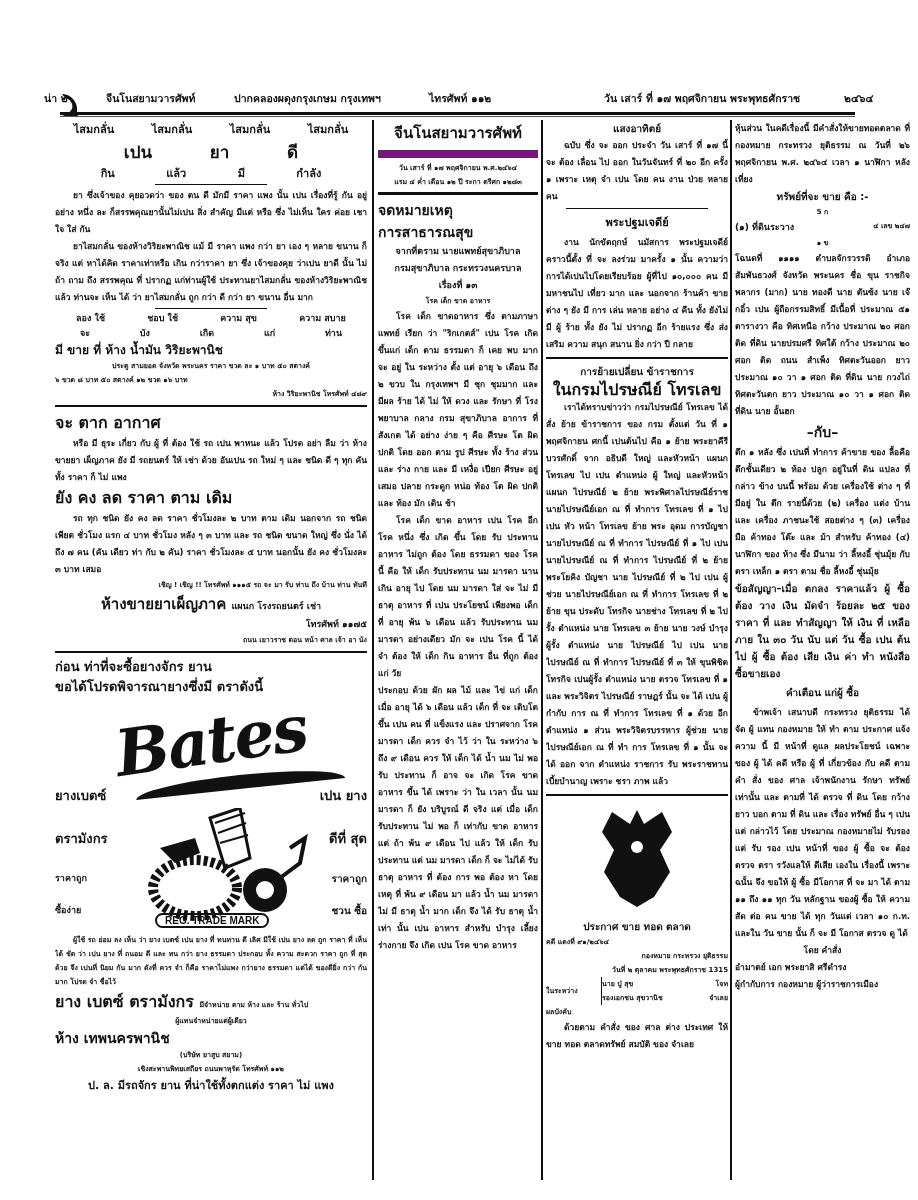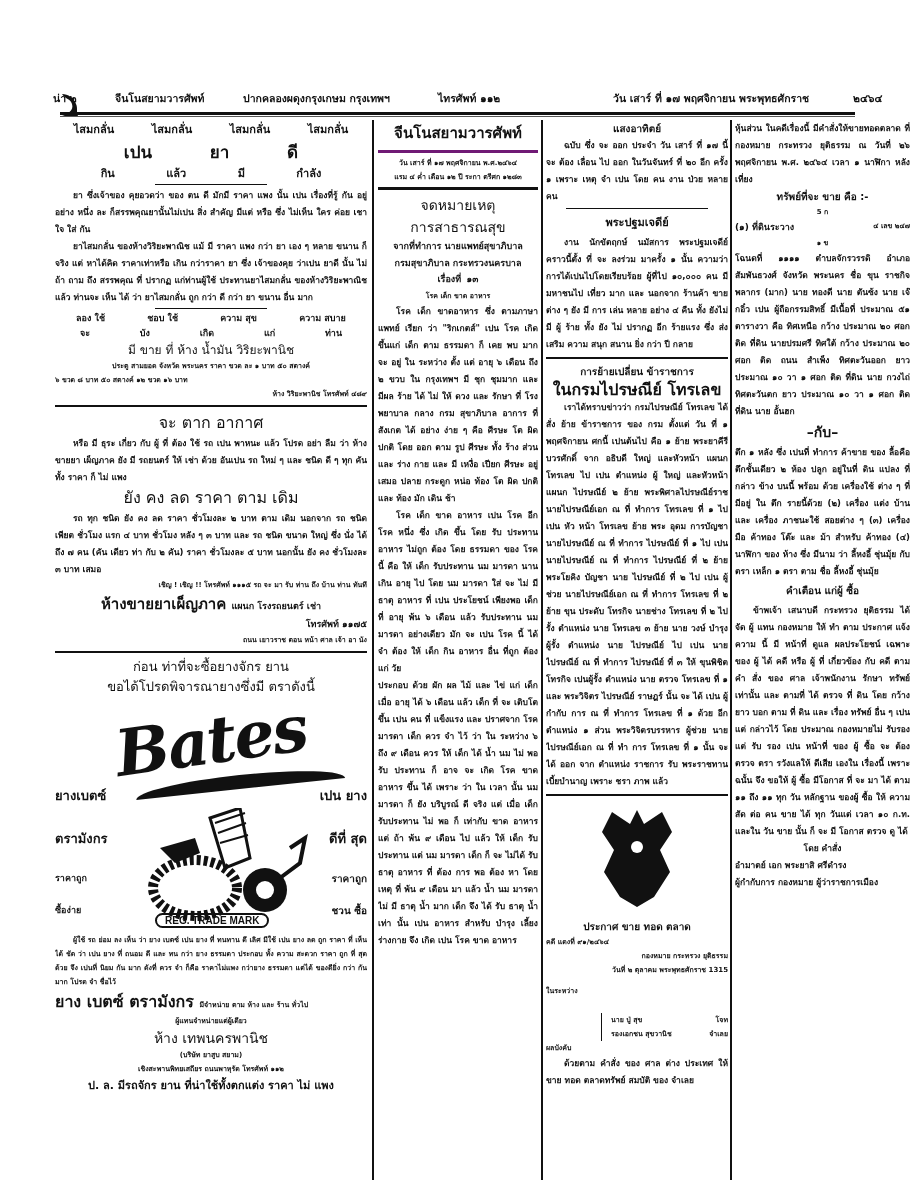--- a/index.html
+++ b/index.html
@@ -1,38 +1,38 @@
 <!DOCTYPE html>
 <html><head>
 <meta charset="utf-8">
 <style>
   html,body{margin:0;padding:0;background:#ffffff;}
   body{width:918px;height:1200px;position:relative;overflow:hidden;font-family:"DejaVu Sans",sans-serif;color:#111;}
   .page{position:absolute;left:0;top:0;width:918px;height:1200px;background:#fff;}
-  .masthead{position:absolute;left:53px;top:86px;width:860px;height:22px;font-size:10.5px;font-weight:bold;white-space:nowrap;}
+  .masthead{position:absolute;left:44px;top:86px;width:860px;height:22px;font-size:10.5px;font-weight:bold;white-space:nowrap;}
   .masthead span{position:absolute;top:4px;}
   .mast-rule{position:absolute;left:60px;top:112px;width:795px;height:3px;background:#111;}
   .mast-rule2{position:absolute;left:60px;top:116px;width:795px;height:1px;background:#555;}
   .logo-icon{position:absolute;left:58px;top:92px;width:22px;height:26px;}
   .col{position:absolute;top:120px;overflow:hidden;}
   .col1{left:55px;width:312px;height:1060px;}
   .col2{left:378px;width:160px;height:1060px;}
   .col3{left:546px;width:182px;height:1060px;}
   .col4{left:735px;width:175px;height:1060px;}
   .vrule{position:absolute;top:120px;width:2px;height:1060px;background:#111;}
   .p{font-size:8.5px;line-height:17px;font-weight:bold;margin:0;text-align:justify;}
   .ind{text-indent:18px;}
   .ctr{text-align:center;}
   .big{font-size:19px;font-weight:bold;text-align:center;line-height:26px;}
-  .mid{font-size:14px;font-weight:normal;text-align:center;line-height:22px;}
+  .mid{font-size:14px;font-weight:bold;text-align:left;line-height:22px;}
   .sm{font-size:7px;line-height:14px;font-weight:bold;}
   .row4{display:flex;justify-content:space-around;font-size:11px;font-weight:bold;line-height:20px;}
   .hr{height:2px;background:#111;margin:4px 0;}
   .hrthin{height:1px;background:#111;margin:3px 20px;}
-  .box{border-top:3px solid #701a75;border-bottom:3px solid #111;padding:3px 0;margin:4px 0;}
+  .box{border-top:8px solid #701a75;border-bottom:3px solid #111;padding:3px 0;margin:4px 0;}
   .bates-area{position:relative;height:230px;margin-top:6px;}
   .bates-logo{position:absolute;left:60px;top:0;font-family:"DejaVu Serif",serif;font-style:italic;font-weight:bold;font-size:64px;letter-spacing:-2px;transform:rotate(-8deg);}
   .bates-swoosh{position:absolute;left:80px;top:72px;width:210px;height:14px;background:#111;border-radius:50% 50% 50% 50%/100% 100% 0 0;transform:rotate(-6deg);}
   .side-l{position:absolute;left:0;font-size:13px;font-weight:bold;}
   .side-r{position:absolute;right:0;font-size:13px;font-weight:bold;}
   .dragon{position:absolute;left:85px;top:105px;width:175px;height:115px;}
   .trade{position:absolute;left:100px;top:210px;border:2px solid #111;border-radius:10px;padding:0 8px;font-size:10px;font-weight:bold;font-family:"Liberation Sans",sans-serif;}
   .garuda{display:block;margin:6px auto;width:90px;height:110px;}
 </style>
 </head>
@@ -155,23 +155,23 @@
   </div>
 
   <div class="col col2">
     <div class="big" style="font-size:15px;">จีนโนสยามวารศัพท์</div>
     <div class="box">
       <p class="p sm ctr">วัน เสาร์ ที่ ๑๗ พฤศจิกายน พ.ศ.๒๔๖๔</p>
       <p class="p sm ctr">แรม ๔ ค่ำ เดือน ๑๒ ปี ระกา ตรีศก ๑๒๘๓</p>
     </div>
     <div class="mid">จดหมายเหตุ</div>
     <div class="mid">การสาธารณสุข</div>
-    <p class="p ctr" style="font-size:9px;">จากที่ทำการ นายแพทย์สุขาภิบาล</p>
+    <p class="p ctr" style="font-size:9px;">จากที่ตราม นายแพทย์สุขาภิบาล</p>
     <p class="p ctr" style="font-size:9px;">กรมสุขาภิบาล กระทรวงนครบาล</p>
-    <p class="p ctr" style="font-size:9px;font-family:Liberation Mono, monospace;">เรื่องที่ ๑๓</p>
+    <p class="p ctr" style="font-size:9px;">เรื่องที่ ๑๓</p>
     <p class="p sm ctr">โรค เด็ก ขาด อาหาร</p>
     <p class="p ind">โรค เด็ก ขาดอาหาร ซึ่ง ตามภาษา แพทย์ เรียก ว่า "ริกเกตส์" เปน โรค เกิด ขึ้นแก่ เด็ก ตาม ธรรมดา ก็ เคย พบ มาก จะ อยู่ ใน ระหว่าง ตั้ง แต่ อายุ ๖ เดือน ถึง ๒ ขวบ ใน กรุงเทพฯ มี ชุก ชุมมาก และ มีผล ร้าย ได้ ไม่ ให้ ดวง และ รักษา ที่ โรงพยาบาล กลาง กรม สุขาภิบาล อาการ ที่ สังเกต ได้ อย่าง ง่าย ๆ คือ ศีรษะ โต ผิด ปกติ โดย ออก ตาม รูป ศีรษะ ทั้ง ร้าง ส่วน และ ร่าง กาย และ มี เหงื่อ เปียก ศีรษะ อยู่ เสมอ ปลาย กระดูก หน่อ ท้อง โต ผิด ปกติ และ ท้อง มัก เดิน ช้า</p>
     <p class="p ind">โรค เด็ก ขาด อาหาร เปน โรค อีก โรค หนึ่ง ซึ่ง เกิด ขึ้น โดย รับ ประทานอาหาร ไม่ถูก ต้อง โดย ธรรมดา ของ โรค นี้ คือ ให้ เด็ก รับประทาน นม มารดา นาน เกิน อายุ ไป โดย นม มารดา ใส่ จะ ไม่ มี ธาตุ อาหาร ที่ เปน ประโยชน์ เพียงพอ เด็ก ที่ อายุ พ้น ๖ เดือน แล้ว รับประทาน นม มารดา อย่างเดียว มัก จะ เปน โรค นี้ ได้ จำ ต้อง ให้ เด็ก กิน อาหาร อื่น ที่ถูก ต้อง แก่ วัย</p>
     <p class="p">ประกอบ ด้วย ผัก ผล ไม้ และ ไข่ แก่ เด็ก เมื่อ อายุ ได้ ๖ เดือน แล้ว เด็ก ที่ จะ เติบโต ขึ้น เปน คน ที่ แข็งแรง และ ปราศจาก โรค มารดา เด็ก ควร จำ ไว้ ว่า ใน ระหว่าง ๖ ถึง ๙ เดือน ควร ให้ เด็ก ได้ น้ำ นม ไม่ พอ รับ ประทาน ก็ อาจ จะ เกิด โรค ขาด อาหาร ขึ้น ได้ เพราะ ว่า ใน เวลา นั้น นม มารดา ก็ ยัง บริบูรณ์ ดี จริง แต่ เมื่อ เด็ก รับประทาน ไม่ พอ ก็ เท่ากับ ขาด อาหาร แต่ ถ้า พ้น ๙ เดือน ไป แล้ว ให้ เด็ก รับ ประทาน แต่ นม มารดา เด็ก ก็ จะ ไม่ได้ รับ ธาตุ อาหาร ที่ ต้อง การ พอ ต้อง หา โดย เหตุ ที่ พ้น ๙ เดือน มา แล้ว น้ำ นม มารดา ไม่ มี ธาตุ น้ำ มาก เด็ก จึง ได้ รับ ธาตุ น้ำ เท่า นั้น เปน อาหาร สำหรับ บำรุง เลี้ยง ร่างกาย จึง เกิด เปน โรค ขาด อาหาร</p>
   </div>
 
   <div class="col col3">
     <p class="p ctr" style="font-size:10px;">แสงอาทิตย์</p>
     <p class="p ind">ฉบับ ซึ่ง จะ ออก ประจำ วัน เสาร์ ที่ ๑๗ นี้ จะ ต้อง เลื่อน ไป ออก ในวันจันทร์ ที่ ๒๐ อีก ครั้ง ๑ เพราะ เหตุ จำ เปน โดย คน งาน ป่วย หลาย คน</p>
     <div class="hrthin"></div>
@@ -185,21 +185,21 @@
     <svg class="garuda" viewBox="0 0 90 110">
       <path d="M45 8 L52 22 L70 10 L80 30 L68 48 L78 70 L62 95 L45 105 L28 95 L12 70 L22 48 L10 30 L20 10 L38 22 Z" fill="#111"></path>
       <circle cx="45" cy="45" r="6" fill="#fff"></circle>
     </svg>
     <p class="p ctr" style="font-size:10px;">ประกาศ ขาย ทอด ตลาด</p>
     <p class="p sm">คดี แดงที่ ๙๑/๒๔๖๔</p>
     <p class="p sm" style="text-align:right;">กองหมาย กระทรวง ยุติธรรม</p>
     <p class="p sm" style="text-align:right;">วันที่ ๒ ตุลาคม พระพุทธศักราช 1315</p>
     <div style="display:flex;font-size:7px;font-weight:bold;line-height:14px;">
       <span style="width:55px;padding-top:7px;">ในระหว่าง</span>
-      <div style="border-left:1px solid #111;padding-left:9px;flex:1;margin-top:36px;">
+      <div style="border-left:1px solid #111;padding-left:0;flex:1;">
         <div style="display:flex;justify-content:space-between;">
             <span>นาย ปู่ สุข</span>
             <span>โจท</span>
           </div>
         <div style="display:flex;justify-content:space-between;">
             <span>รองเอกชน สุขวานิช</span>
             <span>จำเลย</span>
           </div>
       </div>
     </div>
@@ -212,20 +212,21 @@
     <p class="p ctr" style="font-size:10px;">ทรัพย์ที่จะ ขาย คือ :-</p>
     <p class="p sm ctr">5 ก</p>
     <div style="display:flex;justify-content:space-between;">
       <span class="p" style="font-size:9px;">(๑) ที่ดินระวาง</span>
       <span class="p sm">๔ เลข ๒๔๗</span>
     </div>
     <p class="p sm ctr">๑ ข</p>
     <p class="p">โฉนดที่ ๑๑๑๑ ตำบลจักรวรรดิ อำเภอ สัมพันธวงศ์ จังหวัด พระนคร ชื่อ ขุน ราชกิจ พลากร (มาก) นาย ทองดี นาย ตันซ้ง นาย เจ๊กอิ๋ว เปน ผู้ถือกรรมสิทธิ์ มีเนื้อที่ ประมาณ ๕๑ ตารางวา คือ ทิศเหนือ กว้าง ประมาณ ๒๐ ศอก ติด ที่ดิน นายปรมศรี ทิศใต้ กว้าง ประมาณ ๒๐ ศอก ติด ถนน สำเพ็ง ทิศตะวันออก ยาว ประมาณ ๑๐ วา ๑ ศอก ติด ที่ดิน นาย กวงไถ่ ทิศตะวันตก ยาว ประมาณ ๑๐ วา ๑ ศอก ติด ที่ดิน นาย อั้นฮก</p>
     <p class="p ctr" style="font-size:14px;line-height:24px;">–กับ–</p>
     <p class="p">ตึก ๑ หลัง ซึ่ง เปนที่ ทำการ ค้าขาย ของ ลื้อคือ ตึกชั้นเดียว ๒ ห้อง ปลูก อยู่ในที่ ดิน แปลง ที่ กล่าว ข้าง บนนี้ พร้อม ด้วย เครื่องใช้ ต่าง ๆ ที่ มีอยู่ ใน ตึก รายนี้ด้วย (๒) เครื่อง แต่ง บ้าน และ เครื่อง ภาชนะใช้ สอยต่าง ๆ (๓) เครื่อง มือ ค้าทอง โต๊ะ และ ม้า สำหรับ ค้าทอง (๔) นาฬิกา ของ ห้าง ซึ่ง มีนาม ว่า ลี้หงอี้ ชุ่นมุ้ย กับ ตรา เหล็ก ๑ ตรา ตาม ชื่อ ลี้หงอี้ ชุ่นมุ้ย</p>
+    <p class="p" style="font-size:10px;">ข้อสัญญา–เมื่อ ตกลง ราคาแล้ว ผู้ ซื้อ ต้อง วาง เงิน มัดจำ ร้อยละ ๒๕ ของ ราคา ที่ และ ทำสัญญา ให้ เงิน ที่ เหลือ ภาย ใน ๓๐ วัน นับ แต่ วัน ซื้อ เปน ต้นไป ผู้ ซื้อ ต้อง เสีย เงิน ค่า ทำ หนังสือ ซื้อขายเอง</p>
     <p class="p ctr" style="font-size:10px;line-height:22px;">คำเตือน แก่ผู้ ซื้อ</p>
     <p class="p ind">ข้าพเจ้า เสนาบดี กระทรวง ยุติธรรม ได้ จัด ผู้ แทน กองหมาย ให้ ทำ ตาม ประกาศ แจ้ง ความ นี้ มี หน้าที่ ดูแล ผลประโยชน์ เฉพาะ ของ ผู้ ได้ คดี หรือ ผู้ ที่ เกี่ยวข้อง กับ คดี ตาม คำ สั่ง ของ ศาล เจ้าพนักงาน รักษา ทรัพย์ เท่านั้น และ ตามที่ ได้ ตรวจ ที่ ดิน โดย กว้าง ยาว บอก ตาม ที่ ดิน และ เรื่อง ทรัพย์ อื่น ๆ เปน แต่ กล่าวไว้ โดย ประมาณ กองหมายไม่ รับรอง แต่ รับ รอง เปน หน้าที่ ของ ผู้ ซื้อ จะ ต้อง ตรวจ ตรา รวังแลให้ ดีเสีย เองใน เรื่องนี้ เพราะ ฉนั้น จึง ขอให้ ผู้ ซื้อ มีโอกาส ที่ จะ มา ได้ ตาม ๑๑ ถึง ๑๑ ทุก วัน หลักฐาน ของผู้ ซื้อ ให้ ความ สัด ต่อ คน ขาย ได้ ทุก วันแต่ เวลา ๑๐ ก.ท. และใน วัน ขาย นั้น ก็ จะ มี โอกาส ตรวจ ดู ได้</p>
     <p class="p ctr">โดย คำสั่ง</p>
     <p class="p">อำมาตย์ เอก พระยาสิ ศรีดำรง</p>
     <p class="p">ผู้กำกับการ กองหมาย ผู้ว่าราชการเมือง</p>
   </div>
 
 </div>
 
 </body></html>

